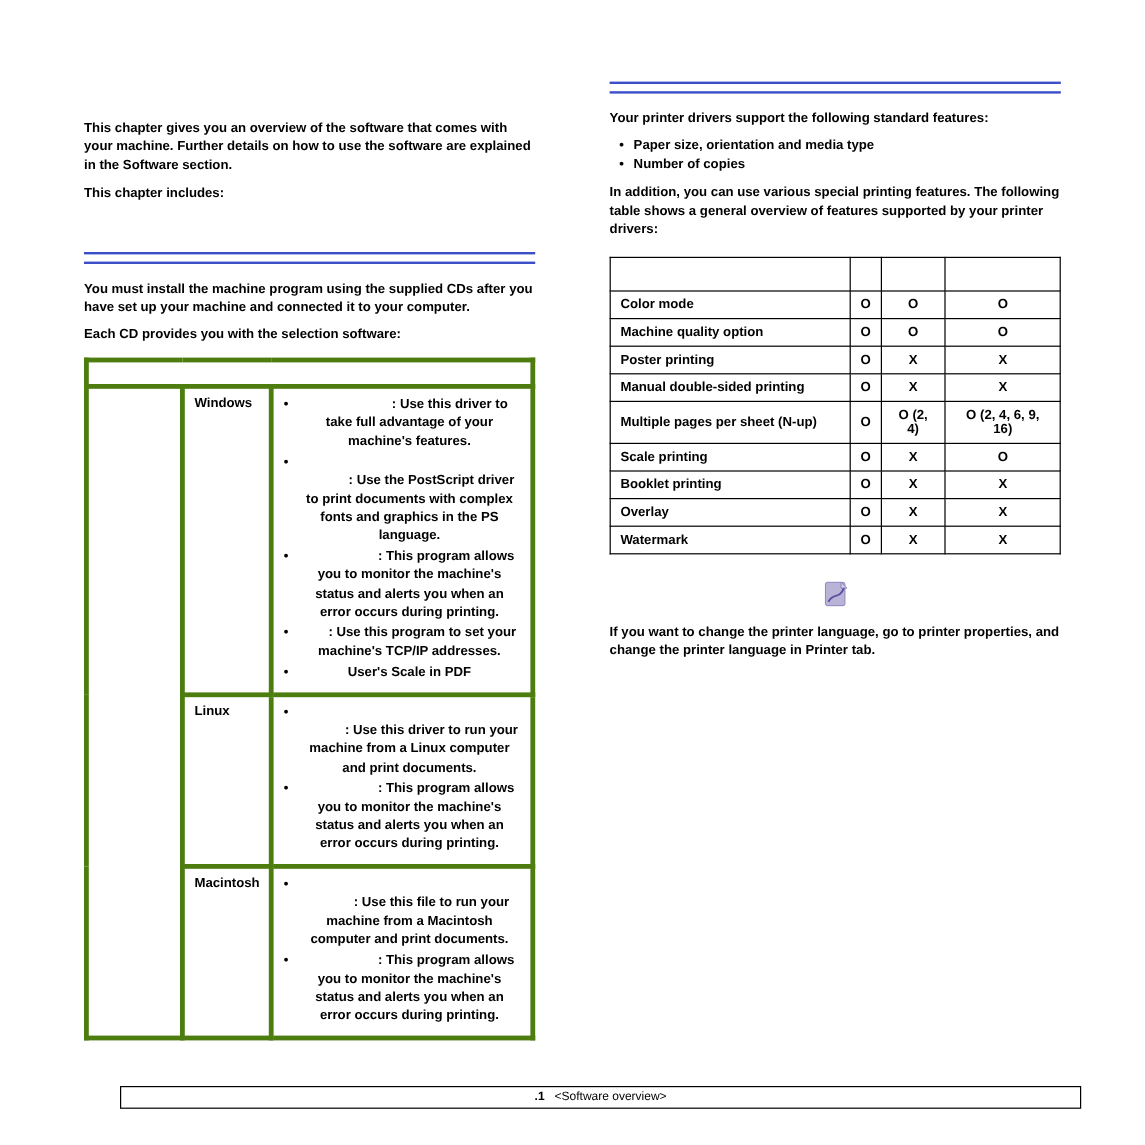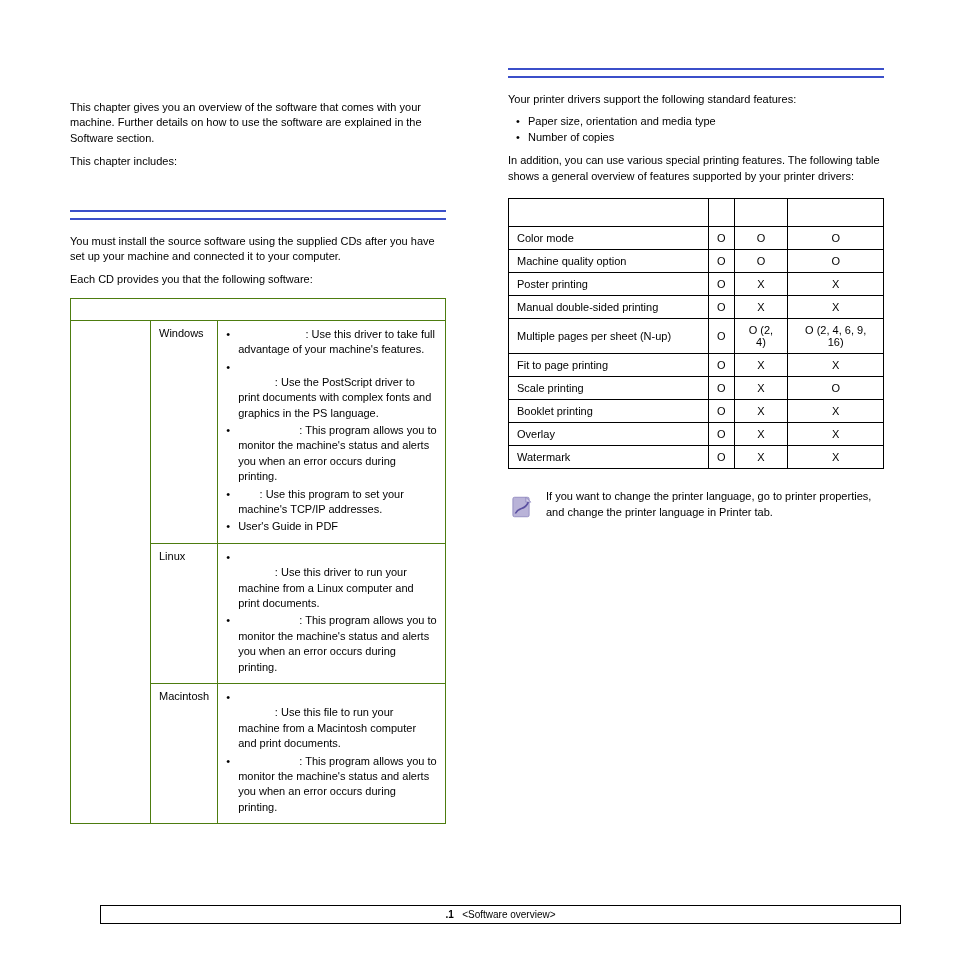--- a/index.html
+++ b/index.html
@@ -1,75 +1,75 @@
 <!DOCTYPE html>
 <html><head>
 <meta charset="utf-8">
 <style>
   * { box-sizing: border-box; margin: 0; padding: 0; }
   body { font-family: Arial, Helvetica, sans-serif; font-size: 11px; color: #000; background: #fff; }
   .page { width: 954px; height: 954px; padding: 100px 70px 0 70px; position: relative; }
-  .columns { display: flex; gap: 62px; }
+  .columns { display: flex; gap: 62px; font-weight: bold; }
   .col { flex: 1; min-width: 0; }
   p { margin-bottom: 8px; line-height: 1.4; }
   .section-rule { height: 2px; background: #3b4fc9; margin: 40px 0 6px 0; }
   .section-rule2 { height: 2px; background: #3b4fc9; margin: 0 0 14px 0; }
   ul.bullets { list-style: none; margin: 4px 0 10px 8px; }
   ul.bullets li { margin-bottom: 4px; padding-left: 12px; position: relative; }
   ul.bullets li::before { content: "•"; position: absolute; left: 0; }
   table { border-collapse: collapse; width: 100%; font-size: 11px; padding-left: 43px; }
   table.software-cd { margin-top: 10px; }
-  table.software-cd td { border: 1px solid #4d7c0f; padding: 6px 8px; vertical-align: top; }
+  table.software-cd td { border: 4px solid #4d7c0f; padding: 6px 8px; vertical-align: top; }
   table.software-cd tr:first-child td { height: 22px; }
   table.software-cd .os-col { width: 60px; }
   table.software-cd .left-empty { width: 80px; }
-  .inner-bullet { padding-left: 12px; position: relative; margin-bottom: 2px; line-height: 1.4; }
+  .inner-bullet { padding-left: 12px; position: relative; margin-bottom: 2px; line-height: 1.4; text-align: center; }
   .inner-bullet::before { content: "•"; position: absolute; left: 0; }
   table.features { margin-top: 14px; width: 100%; }
   table.features td, table.features th { border: 1px solid #000; padding: 5px 8px; text-align: center; }
   table.features th { height: 28px; }
   table.features td:first-child { text-align: left; width: 200px; }
   table.features td { white-space: normal; }
-  .note-row { display: flex; gap: 12px; margin-top: 20px; align-items: flex-end; }
+  .note-row { display: flex; gap: 12px; margin-top: 20px; align-items: center; flex-direction: column; }
   .note-icon { width: 26px; height: 26px; flex: 0 0 26px; }
   .note-icon svg { width: 100%; height: 100%; }
   .note-text { flex: 1; line-height: 1.4; }
   .footer { position: absolute; bottom: 30px; left: 100px; right: 53px; border: 1px solid #000; font-size: 10px; text-align: center; padding: 3px 0; }
   .footer .pn { font-weight: bold; }
 </style>
 </head>
 <body>
 
 <div class="page">
   <div class="columns">
 
     <div class="col">
       <p>This chapter gives you an overview of the software that comes with your machine. Further details on how to use the software are explained in the Software section.</p>
       <p>This chapter includes:</p>
 
       <div class="section-rule"></div>
       <div class="section-rule2"></div>
 
-      <p>You must install the source software using the supplied CDs after you have set up your machine and connected it to your computer.</p>
-      <p>Each CD provides you that the following software:</p>
+      <p>You must install the machine program using the supplied CDs after you have set up your machine and connected it to your computer.</p>
+      <p>Each CD provides you with the selection software:</p>
 
       <table class="software-cd">
         <tbody>
             <tr>
           <td colspan="3"></td>
         </tr>
         <tr>
           <td class="left-empty" rowspan="3"></td>
           <td class="os-col">Windows</td>
           <td>
             <div class="inner-bullet">&nbsp;&nbsp;&nbsp;&nbsp;&nbsp;&nbsp;&nbsp;&nbsp;&nbsp;&nbsp;&nbsp;&nbsp;&nbsp;&nbsp;&nbsp;&nbsp;&nbsp;&nbsp;&nbsp;&nbsp;&nbsp;&nbsp;<span>: Use this driver to take full advantage of your machine's features.</span></div>
             <div class="inner-bullet"><br>&nbsp;&nbsp;&nbsp;&nbsp;&nbsp;&nbsp;&nbsp;&nbsp;&nbsp;&nbsp;&nbsp;&nbsp;<span>: Use the PostScript driver to print documents with complex fonts and graphics in the PS language.</span></div>
             <div class="inner-bullet">&nbsp;&nbsp;&nbsp;&nbsp;&nbsp;&nbsp;&nbsp;&nbsp;&nbsp;&nbsp;&nbsp;&nbsp;&nbsp;&nbsp;&nbsp;&nbsp;&nbsp;&nbsp;&nbsp;&nbsp;<span>: This program allows you to monitor the machine's status and alerts you when an error occurs during printing.</span></div>
             <div class="inner-bullet">&nbsp;&nbsp;&nbsp;&nbsp;&nbsp;&nbsp;&nbsp;<span>: Use this program to set your machine's TCP/IP addresses.</span></div>
-            <div class="inner-bullet">User's Guide in PDF</div>
+            <div class="inner-bullet">User's Scale in PDF</div>
           </td>
         </tr>
         <tr>
           <td class="os-col">Linux</td>
           <td>
             <div class="inner-bullet"><br>&nbsp;&nbsp;&nbsp;&nbsp;&nbsp;&nbsp;&nbsp;&nbsp;&nbsp;&nbsp;&nbsp;&nbsp;<span>: Use this driver to run your machine from a Linux computer and print documents.</span></div>
             <div class="inner-bullet">&nbsp;&nbsp;&nbsp;&nbsp;&nbsp;&nbsp;&nbsp;&nbsp;&nbsp;&nbsp;&nbsp;&nbsp;&nbsp;&nbsp;&nbsp;&nbsp;&nbsp;&nbsp;&nbsp;&nbsp;<span>: This program allows you to monitor the machine's status and alerts you when an error occurs during printing.</span></div>
           </td>
         </tr>
         <tr>
@@ -129,26 +129,20 @@
               <td>X</td>
               <td>X</td>
             </tr>
             <tr>
               <td>Multiple pages per sheet (N-up)</td>
               <td>O</td>
               <td>O (2, 4)</td>
               <td>O (2, 4, 6, 9, 16)</td>
             </tr>
             <tr>
-              <td>Fit to page printing</td>
-              <td>O</td>
-              <td>X</td>
-              <td>X</td>
-            </tr>
-            <tr>
               <td>Scale printing</td>
               <td>O</td>
               <td>X</td>
               <td>O</td>
             </tr>
             <tr>
               <td>Booklet printing</td>
               <td>O</td>
               <td>X</td>
               <td>X</td>

